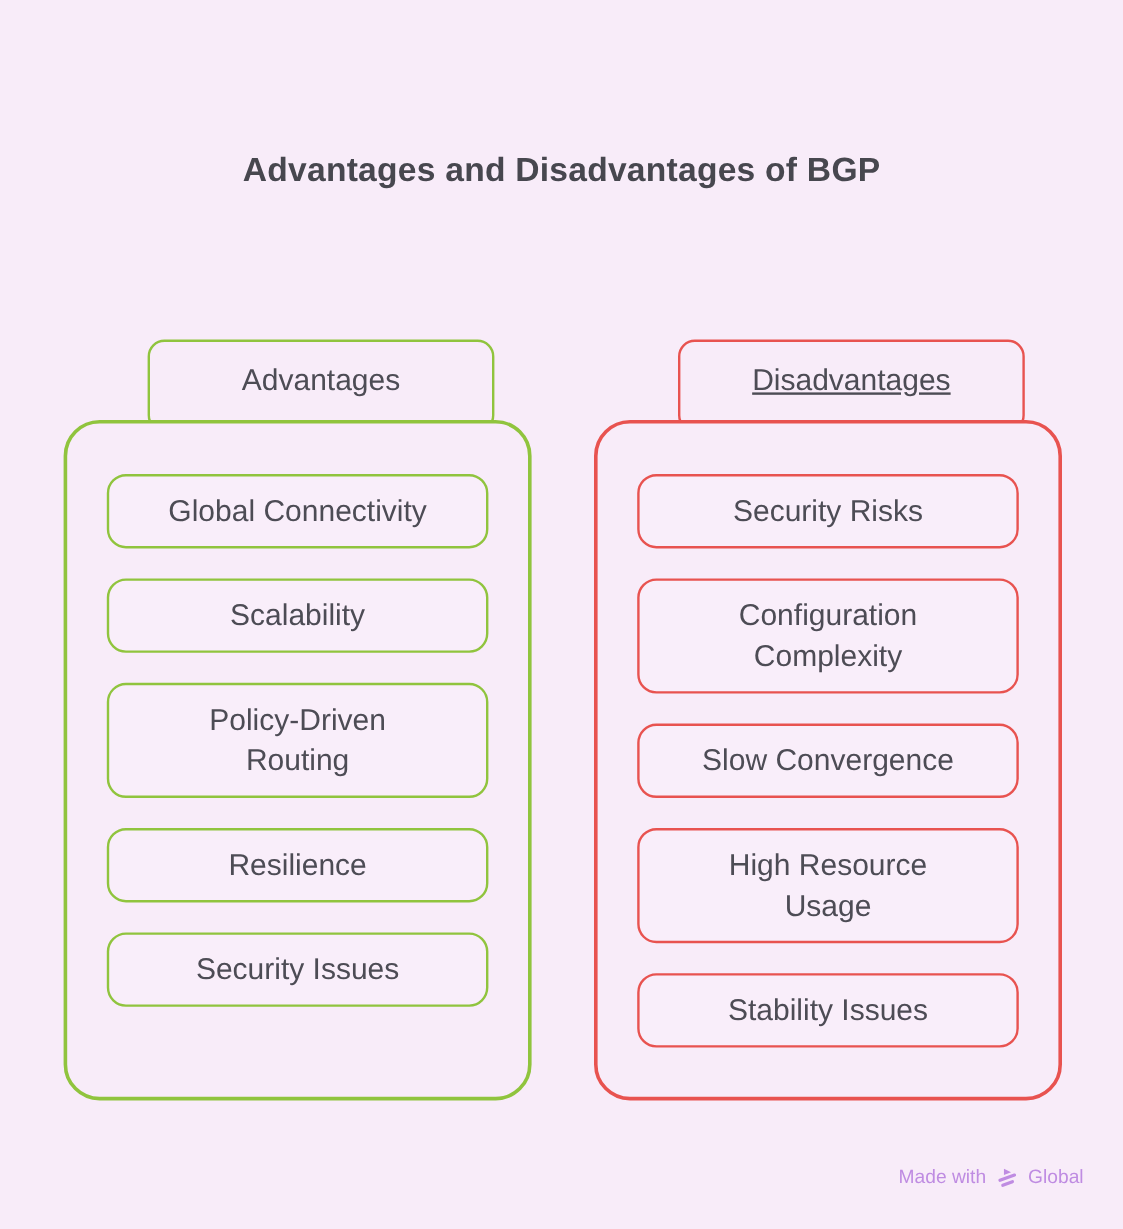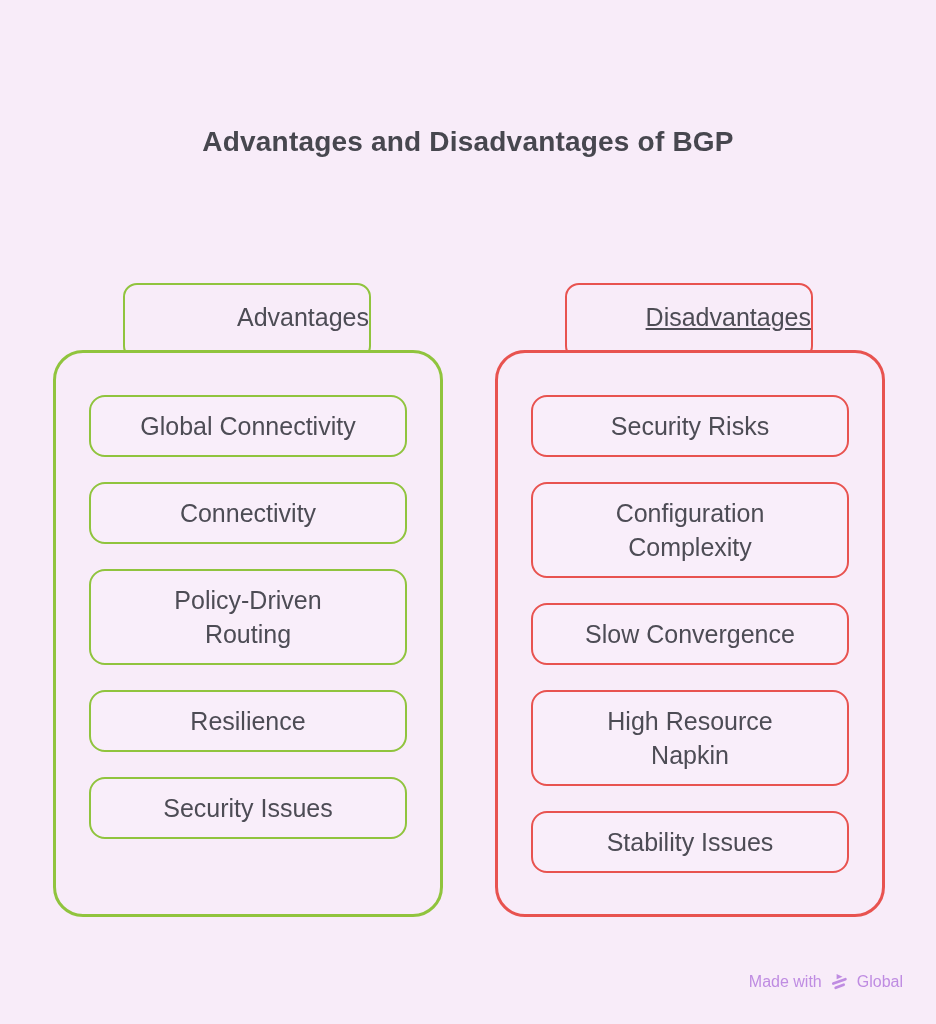--- a/index.html
+++ b/index.html
@@ -19,29 +19,29 @@
     left: 0;
     width: 100%;
     text-align: center;
     font-size: 28px;
     font-weight: 700;
     color: #47474f;
     letter-spacing: 0.2px;
   }
   .tab {
     position: absolute;
-    width: 248px;
+    width: 289px;
     height: 77px;
     box-sizing: border-box;
     border: 2.5px solid;
     border-radius: 14px;
     background: #f8ecf9;
     display: flex;
     align-items: center;
-    justify-content: flex-end;
+    justify-content: center;
     padding-bottom: 8px;
     z-index: 1;
     font-size: 25px;
     color: #4d4c55;
   }
   .tab.green { border-color: #90c43e; left: 123px; top: 283px; }
   .tab.red   { border-color: #e85350; left: 565px; top: 283px; text-decoration: underline; }
   .panel {
     position: absolute;
     top: 350px;
@@ -94,37 +94,37 @@
 
 <div class="canvas">
 
   <div class="title">Advantages and Disadvantages of BGP</div>
 
   <div class="tab green">
     <span>Advantages</span>
   </div>
   <div class="panel green">
     <div class="item green">Global Connectivity</div>
-    <div class="item green">Connectivity</div>
+    <div class="item green">Scalability</div>
     <div class="item green">Policy-Driven
 Routing</div>
     <div class="item green">Resilience</div>
     <div class="item green">Security Issues</div>
   </div>
 
   <div class="tab red">
     <span>Disadvantages</span>
   </div>
   <div class="panel red">
     <div class="item red">Security Risks</div>
     <div class="item red">Configuration
 Complexity</div>
     <div class="item red">Slow Convergence</div>
     <div class="item red">High Resource
-Napkin</div>
+Usage</div>
     <div class="item red">Stability Issues</div>
   </div>
 
   <div class="footer">
     <span>Made with</span>
     <span>
       <svg width="21" height="21" viewBox="0 0 22 22" fill="none">
         <path d="M8 3.2 L14.2 6.1 L8 8.6 Z" fill="#bf8ce2"></path>
         <path d="M4.5 13.2 L17.2 8.6" stroke="#bf8ce2" stroke-width="2.8" stroke-linecap="round"></path>
         <path d="M7 17.6 L15.4 14.4" stroke="#bf8ce2" stroke-width="2.8" stroke-linecap="round"></path>

